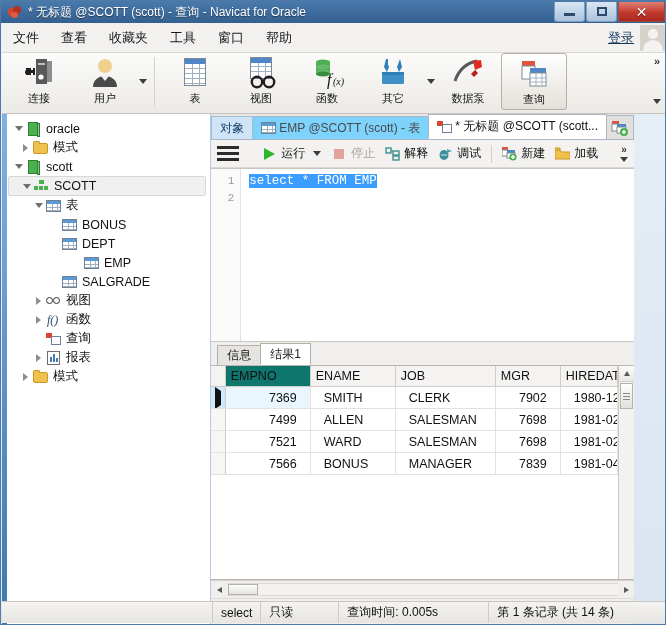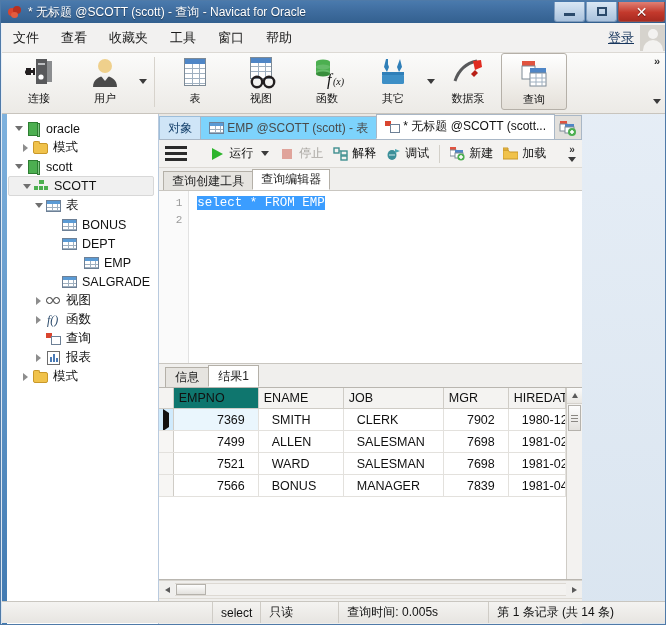--- a/index.html
+++ b/index.html
@@ -72,21 +72,21 @@
              border-top:5px solid #3b3b3b;display:block;margin-bottom:4px;}
 
   
   .ic-table{position:absolute;left:6px;top:1px;width:22px;height:28px;background:#fff;
             border:1px solid #7d8a96;box-sizing:border-box;}
   .ic-table:before{content:"";position:absolute;left:0;top:0;right:0;height:5px;background:#4f86c6;}
   .ic-table i{position:absolute;left:0;right:0;height:1px;background:#9fb0c0;}
   .ic-table u{position:absolute;top:5px;bottom:0;width:1px;background:#9fb0c0;}
 
   
-  .bodywrap{position:absolute;left:1px;top:113px;width:580px;height:511px;display:flex;}
+  .bodywrap{position:absolute;left:1px;top:113px;width:632px;height:511px;display:flex;}
   .sidebar{width:212px;background:#fff;border-right:1px solid #b9cade;position:relative;
            box-sizing:border-box;overflow:hidden;}
   .sb-left{position:absolute;left:0;top:0;width:5px;height:100%;
            background:linear-gradient(#7fb2de,#3f78b0);}
   .tree{padding:5px 0 0 6px;}
   .node{display:flex;align-items:center;height:19px;padding-left:0;white-space:nowrap;}
   .node.sel{background:#f0f0f0;border:1px solid #d8d8d8;border-radius:2px;
             margin-right:4px;box-sizing:border-box;height:20px;}
   .arw{width:13px;height:19px;display:flex;align-items:center;justify-content:center;flex:0 0 auto;}
   .arw b{width:0;height:0;display:block;}
@@ -707,28 +707,20 @@
           </span>
           <span>加载</span>
         </span>
 
         <span class="qover">
           <span class="chv">»</span>
           <b></b>
         </span>
       </div>
 
-      <div class="subtabs">
-        <div class="stab">
-          <span>查询创建工具</span>
-        </div>
-        <div class="stab active">
-          <span>查询编辑器</span>
-        </div>
-      </div>
 
       <div class="editor">
         <div class="gutter">
           <div class="gline">1</div>
           <div class="gline">2</div>
         </div>
         <div class="code">
           <div class="codeline"><span class="sqlsel">select * FROM EMP</span></div>
           <div class="codeline"><span></span></div>
         </div>

